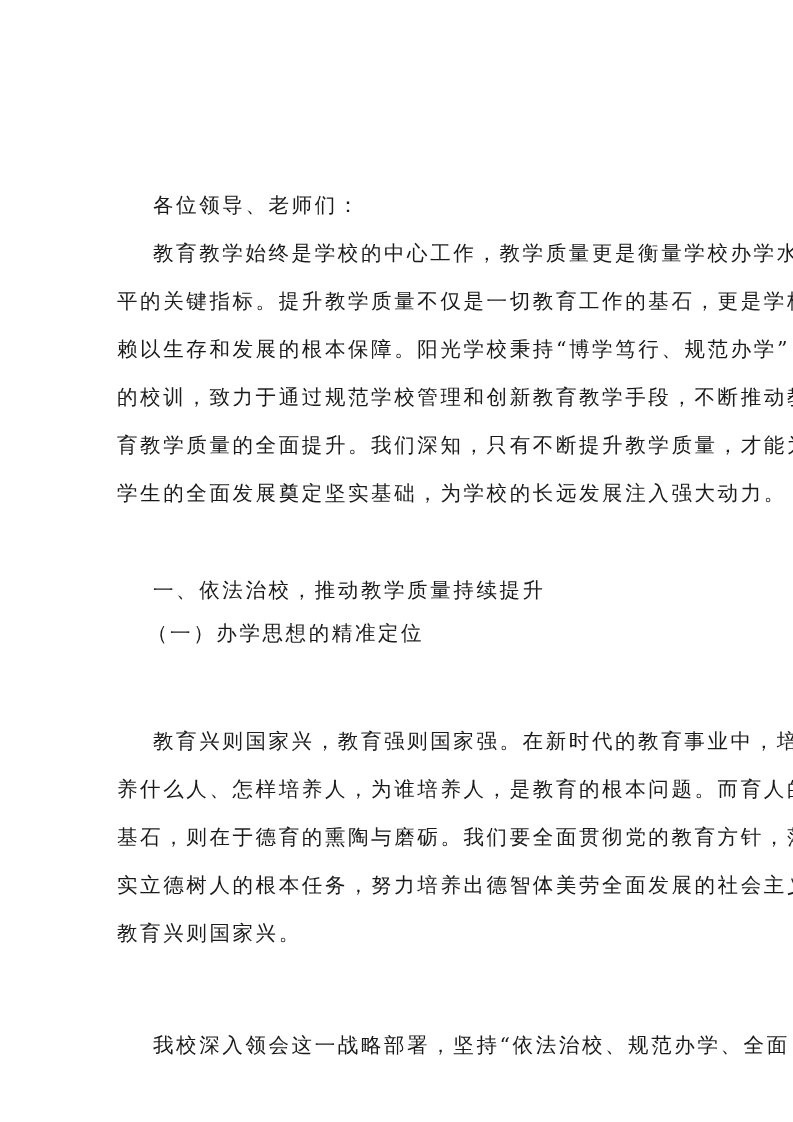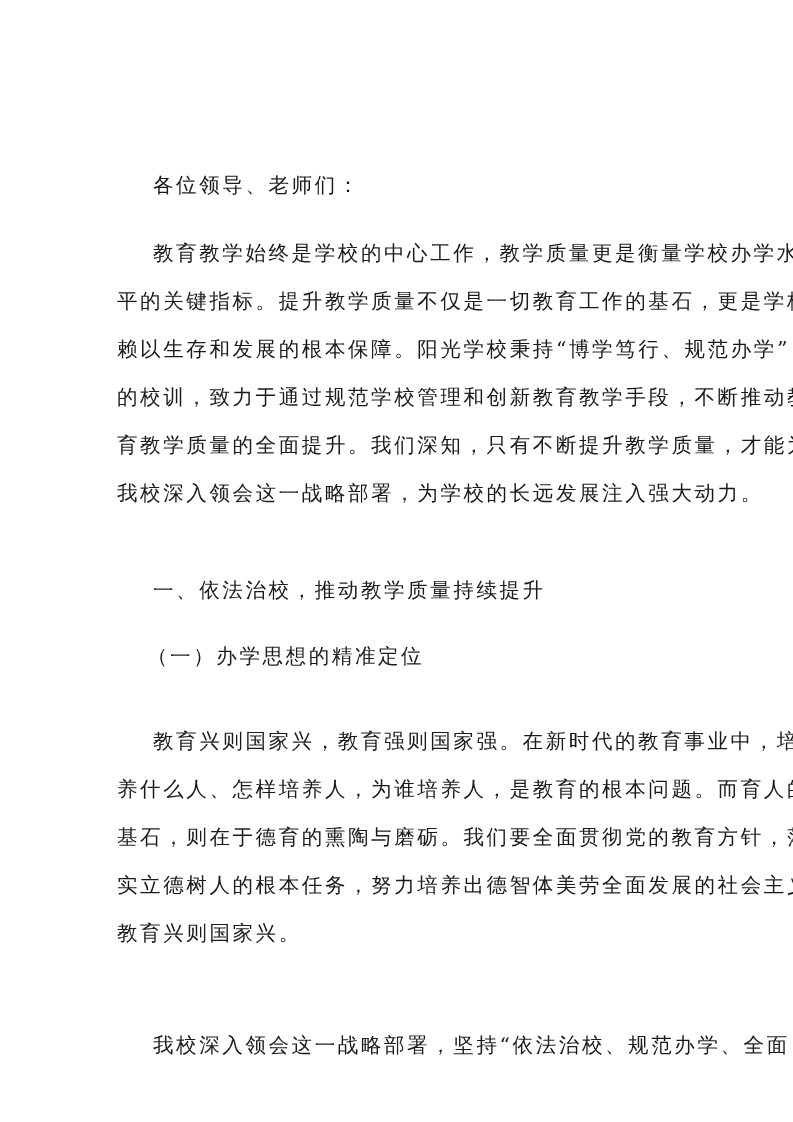--- a/index.html
+++ b/index.html
@@ -12,34 +12,34 @@
     letter-spacing: 2.6px;
   }
   .line { position: absolute; left: 0; white-space: nowrap; height: 28px; line-height: 28px; }
   .indent { left: 36px; }
   .indent2 { left: 30px; }
 </style>
 </head>
 <body>
 
 <div class="page">
-  <div class="line indent" style="top:171px">各位领导、老师们：</div>
+  <div class="line indent" style="top:191px">各位领导、老师们：</div>
 
   <div>
     <div class="line indent" style="top:239px">教育教学始终是学校的中心工作，教学质量更是衡量学校办学水</div>
     <div class="line" style="top:287px">平的关键指标。提升教学质量不仅是一切教育工作的基石，更是学校</div>
     <div class="line" style="top:335px">赖以生存和发展的根本保障。阳光学校秉持“博学笃行、规范办学”</div>
     <div class="line" style="top:383px">的校训，致力于通过规范学校管理和创新教育教学手段，不断推动教</div>
     <div class="line" style="top:431px">育教学质量的全面提升。我们深知，只有不断提升教学质量，才能为</div>
-    <div class="line" style="top:479px">我校深入领会这一战略部署，为学校的长远发展注入强大动力。</div>
+    <div class="line" style="top:479px">学生的全面发展奠定坚实基础，为学校的长远发展注入强大动力。</div>
   </div>
 
   <div class="line indent" style="top:576px">一、依法治校，推动教学质量持续提升</div>
 
-  <div class="line indent2" style="top:642px">（一）办学思想的精准定位</div>
+  <div class="line indent2" style="top:619px">（一）办学思想的精准定位</div>
 
   <div>
     <div class="line indent" style="top:727px">教育兴则国家兴，教育强则国家强。在新时代的教育事业中，培</div>
     <div class="line" style="top:775px">养什么人、怎样培养人，为谁培养人，是教育的根本问题。而育人的</div>
     <div class="line" style="top:823px">基石，则在于德育的熏陶与磨砺。我们要全面贯彻党的教育方针，落</div>
     <div class="line" style="top:871px">实立德树人的根本任务，努力培养出德智体美劳全面发展的社会主义</div>
     <div class="line" style="top:919px">教育兴则国家兴。</div>
   </div>
 
   <div>

